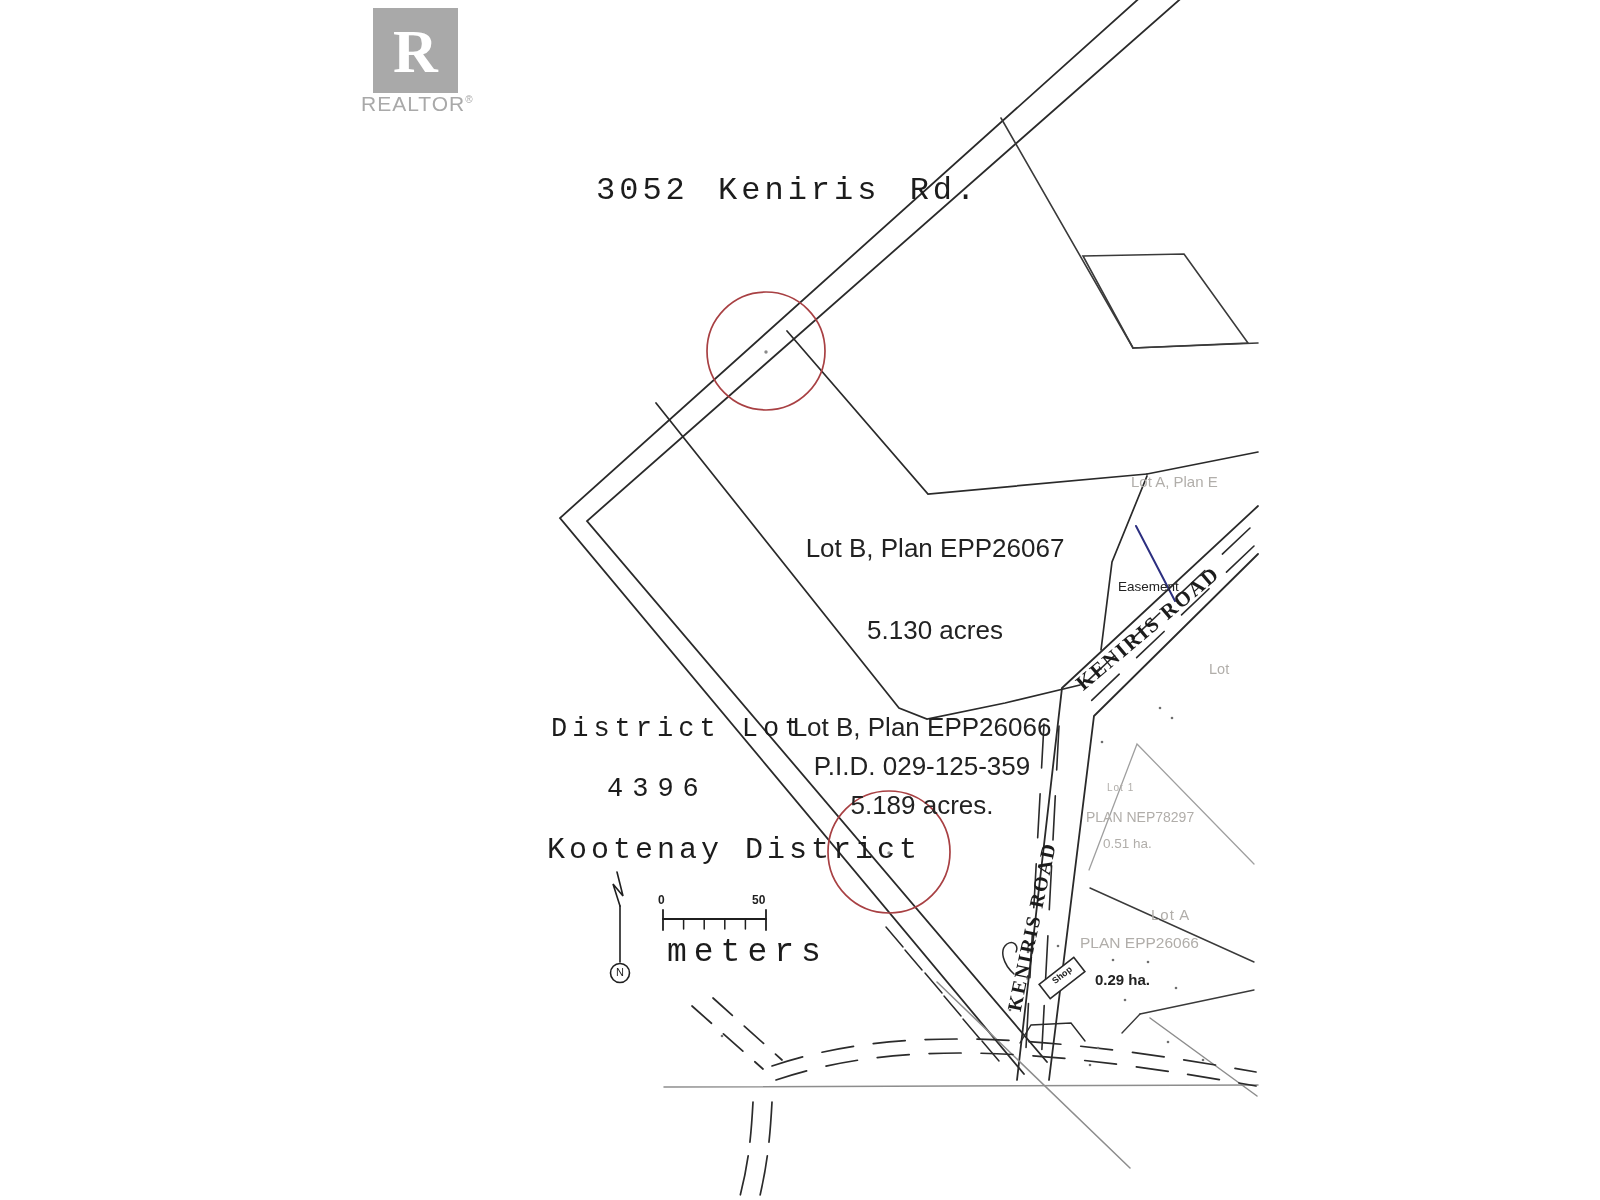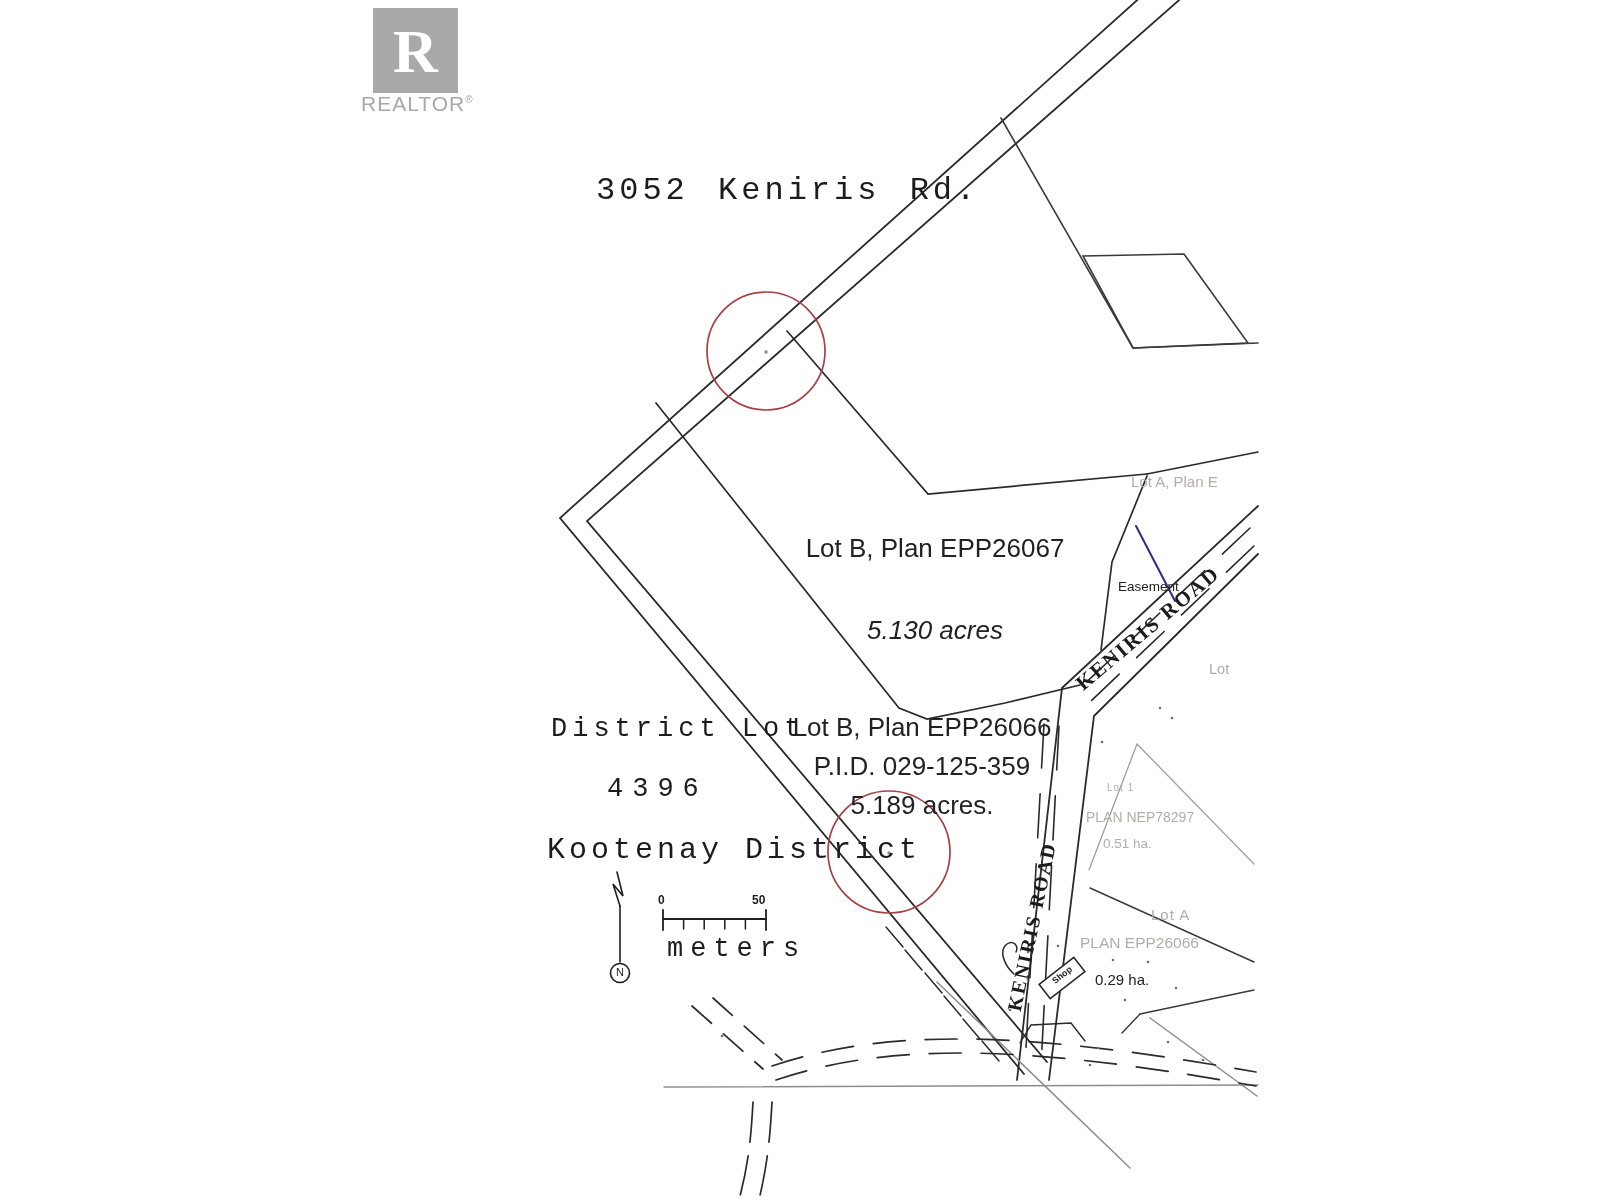--- a/index.html
+++ b/index.html
@@ -141,42 +141,42 @@
   </svg>
 
   <div class="abs logo-box">
     <div class="logo-r">R</div>
   </div>
   <div class="abs realtor"><span>REALTOR</span><sup>®</sup></div>
 
   <div class="abs mono title2">3052 Keniris Rd.</div>
 
   <div class="abs parcel-line" style="left:785px;top:533px;">Lot B, Plan EPP26067</div>
-  <div class="abs parcel-line" style="left:785px;top:615px;font-style:italic;">5.130 acres</div>
+  <div class="abs parcel-line" style="left:785px;top:615px;">5.130 acres</div>
 
   <div class="abs parcel-line" style="left:772px;top:712px;">Lot B, Plan EPP26066</div>
   <div class="abs parcel-line" style="left:772px;top:751px;">P.I.D. 029-125-359</div>
   <div class="abs parcel-line" style="left:772px;top:790px;">5.189 acres.</div>
 
   <div class="abs mono dl" style="left:551px;top:714px;">District Lot</div>
   <div class="abs mono dl" style="left:607px;top:774px;letter-spacing:9px;">4396</div>
   <div class="abs mono dl" style="left:547px;top:833px;font-size:30px;letter-spacing:4px;">Kootenay District</div>
 
   <div class="abs graytx clipbox" style="left:1131px;top:473px;width:126px;font-size:15px;">Lot A, Plan E</div>
   <div class="abs graytx" style="left:1209px;top:661px;font-size:14.5px;">Lot</div>
   <div class="abs graytx" style="left:1107px;top:782px;font-size:10px;letter-spacing:1px;">Lot 1</div>
   <div class="abs graytx" style="left:1086px;top:809px;font-size:14px;">PLAN NEP78297</div>
   <div class="abs graytx" style="left:1103px;top:836px;font-size:13.5px;">0.51 ha.</div>
   <div class="abs graytx" style="left:1151px;top:906px;font-size:15px;letter-spacing:1px;">Lot A</div>
   <div class="abs graytx" style="left:1080px;top:934px;font-size:15.5px;">PLAN EPP26066</div>
-  <div class="abs small-dark" style="left:1095px;top:971px;font-size:15px;font-weight:400;text-align:right;">0.29 ha.</div>
+  <div class="abs small-dark" style="left:1095px;top:971px;font-size:15px;font-weight:700;text-align:right;">0.29 ha.</div>
   <div class="abs small-dark" style="left:1094px;top:579px;font-size:13.5px;margin-left:24px;">Easement</div>
   <div class="abs small-dark" style="left:1040px;top:970px;width:44px;text-align:center;font-size:9px;font-weight:bold;transform:rotate(-38deg);">Shop</div>
 
   <div class="abs roadlbl" style="left:1043px;top:616px;font-size:21px;transform:rotate(-40deg);">KENIRIS ROAD</div>
   <div class="abs roadlbl" style="left:927px;top:915px;font-size:20px;transform:rotate(-78deg);">KENIRIS ROAD</div>
 
   <div class="abs" style="left:658px;top:893px;font-size:12px;font-weight:bold;">0</div>
   <div class="abs" style="left:752px;top:893px;font-size:12px;font-weight:bold;">50</div>
-  <div class="abs mono" style="left:667px;top:934px;font-size:27px;letter-spacing:7px;text-align:center;">meters</div>
+  <div class="abs mono" style="left:667px;top:934px;font-size:33px;letter-spacing:7px;text-align:center;">meters</div>
   <div class="abs" style="left:613px;top:966px;width:14px;text-align:center;font-size:11px;">N</div>
 
 </div>
 
 </body></html>

